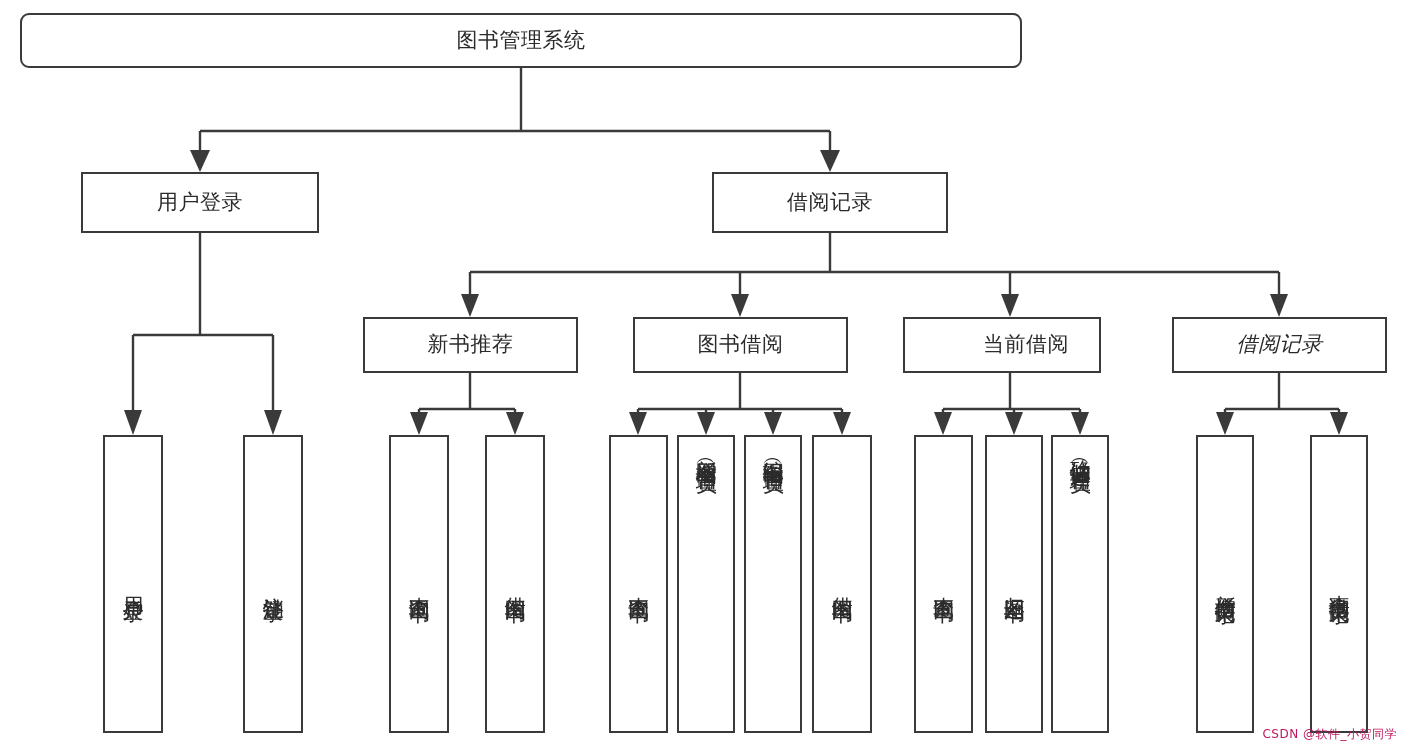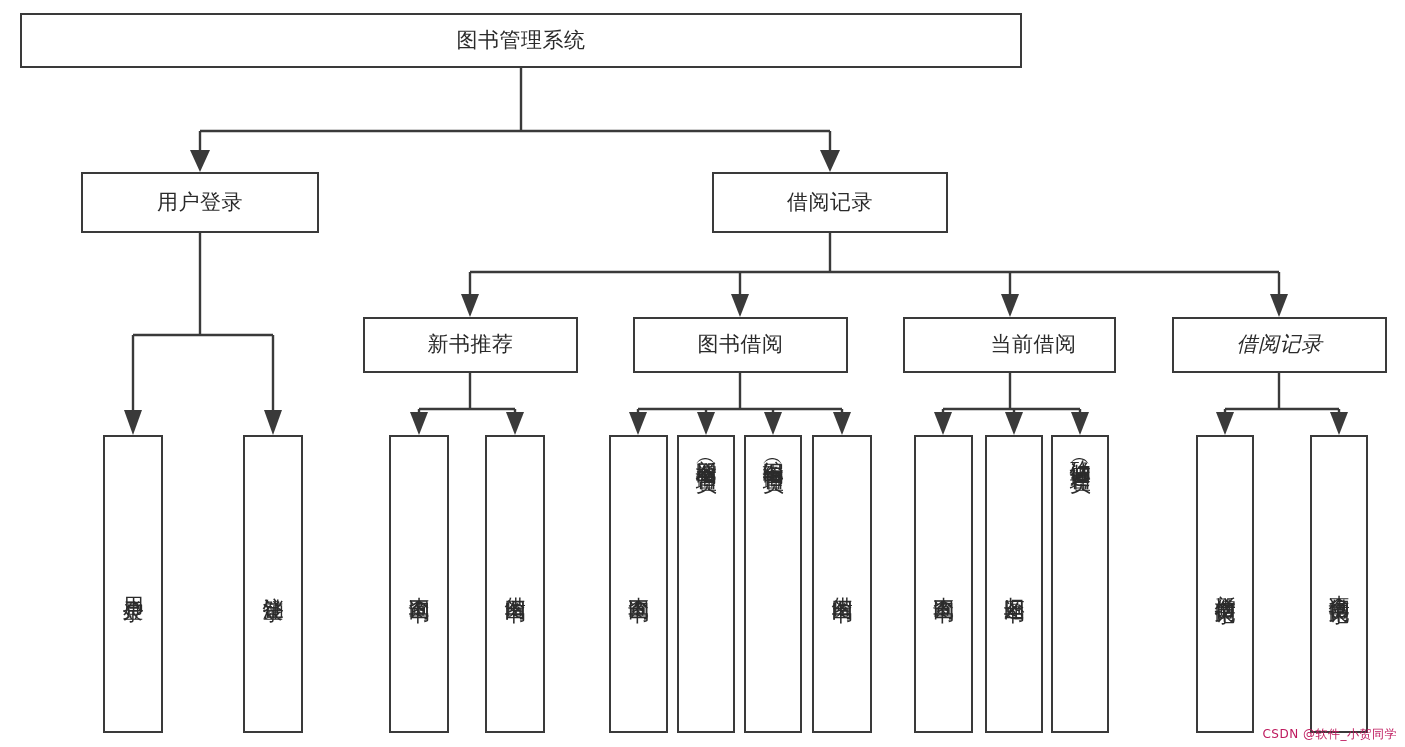--- a/index.html
+++ b/index.html
@@ -147,38 +147,38 @@
     <polygon class="conn-arrow" points="1071,412 1089,412 1080,435"></polygon>
 
     <path class="conn-line" d="M 1279 373 L 1279 409"></path>
     <path class="conn-line" d="M 1225 409 L 1339 409"></path>
     <path class="conn-line" d="M 1225 409 L 1225 414"></path>
     <polygon class="conn-arrow" points="1216,412 1234,412 1225,435"></polygon>
     <path class="conn-line" d="M 1339 409 L 1339 414"></path>
     <polygon class="conn-arrow" points="1330,412 1348,412 1339,435"></polygon>
   </svg>
 
-  <div class="node-box" style="left:20px; top:13px; width:1002px; height:55px;">
+  <div class="node-box" style="left:20px; top:13px; width:1002px; height:55px;border-radius:9px;">
     <span class="node-label-h">图书管理系统</span>
   </div>
 
   <div class="node-box" style="left:81px; top:172px; width:238px; height:61px;">
     <span class="node-label-h">用户登录</span>
   </div>
   <div class="node-box" style="left:712px; top:172px; width:236px; height:61px;">
     <span class="node-label-h">借阅记录</span>
   </div>
 
   <div class="node-box" style="left:363px; top:317px; width:215px; height:56px;">
     <span class="node-label-h">新书推荐</span>
   </div>
   <div class="node-box" style="left:633px; top:317px; width:215px; height:56px;">
     <span class="node-label-h">图书借阅</span>
   </div>
-  <div class="node-box" style="left:903px; top:317px; width:213px; height:56px;padding-left:48px;">
+  <div class="node-box" style="left:903px; top:317px; width:198px; height:56px;padding-left:48px;">
     <span class="node-label-h">当前借阅</span>
   </div>
   <div class="node-box" style="left:1172px; top:317px; width:215px; height:56px;font-style:italic;">
     <span class="node-label-h">借阅记录</span>
   </div>
 
   <div class="node-box leaf-box centered" style="left:103px; top:435px; width:60px; height:298px;">
     <span class="node-label-v">用户登录</span>
   </div>
   <div class="node-box leaf-box centered" style="left:243px; top:435px; width:60px; height:298px;">

